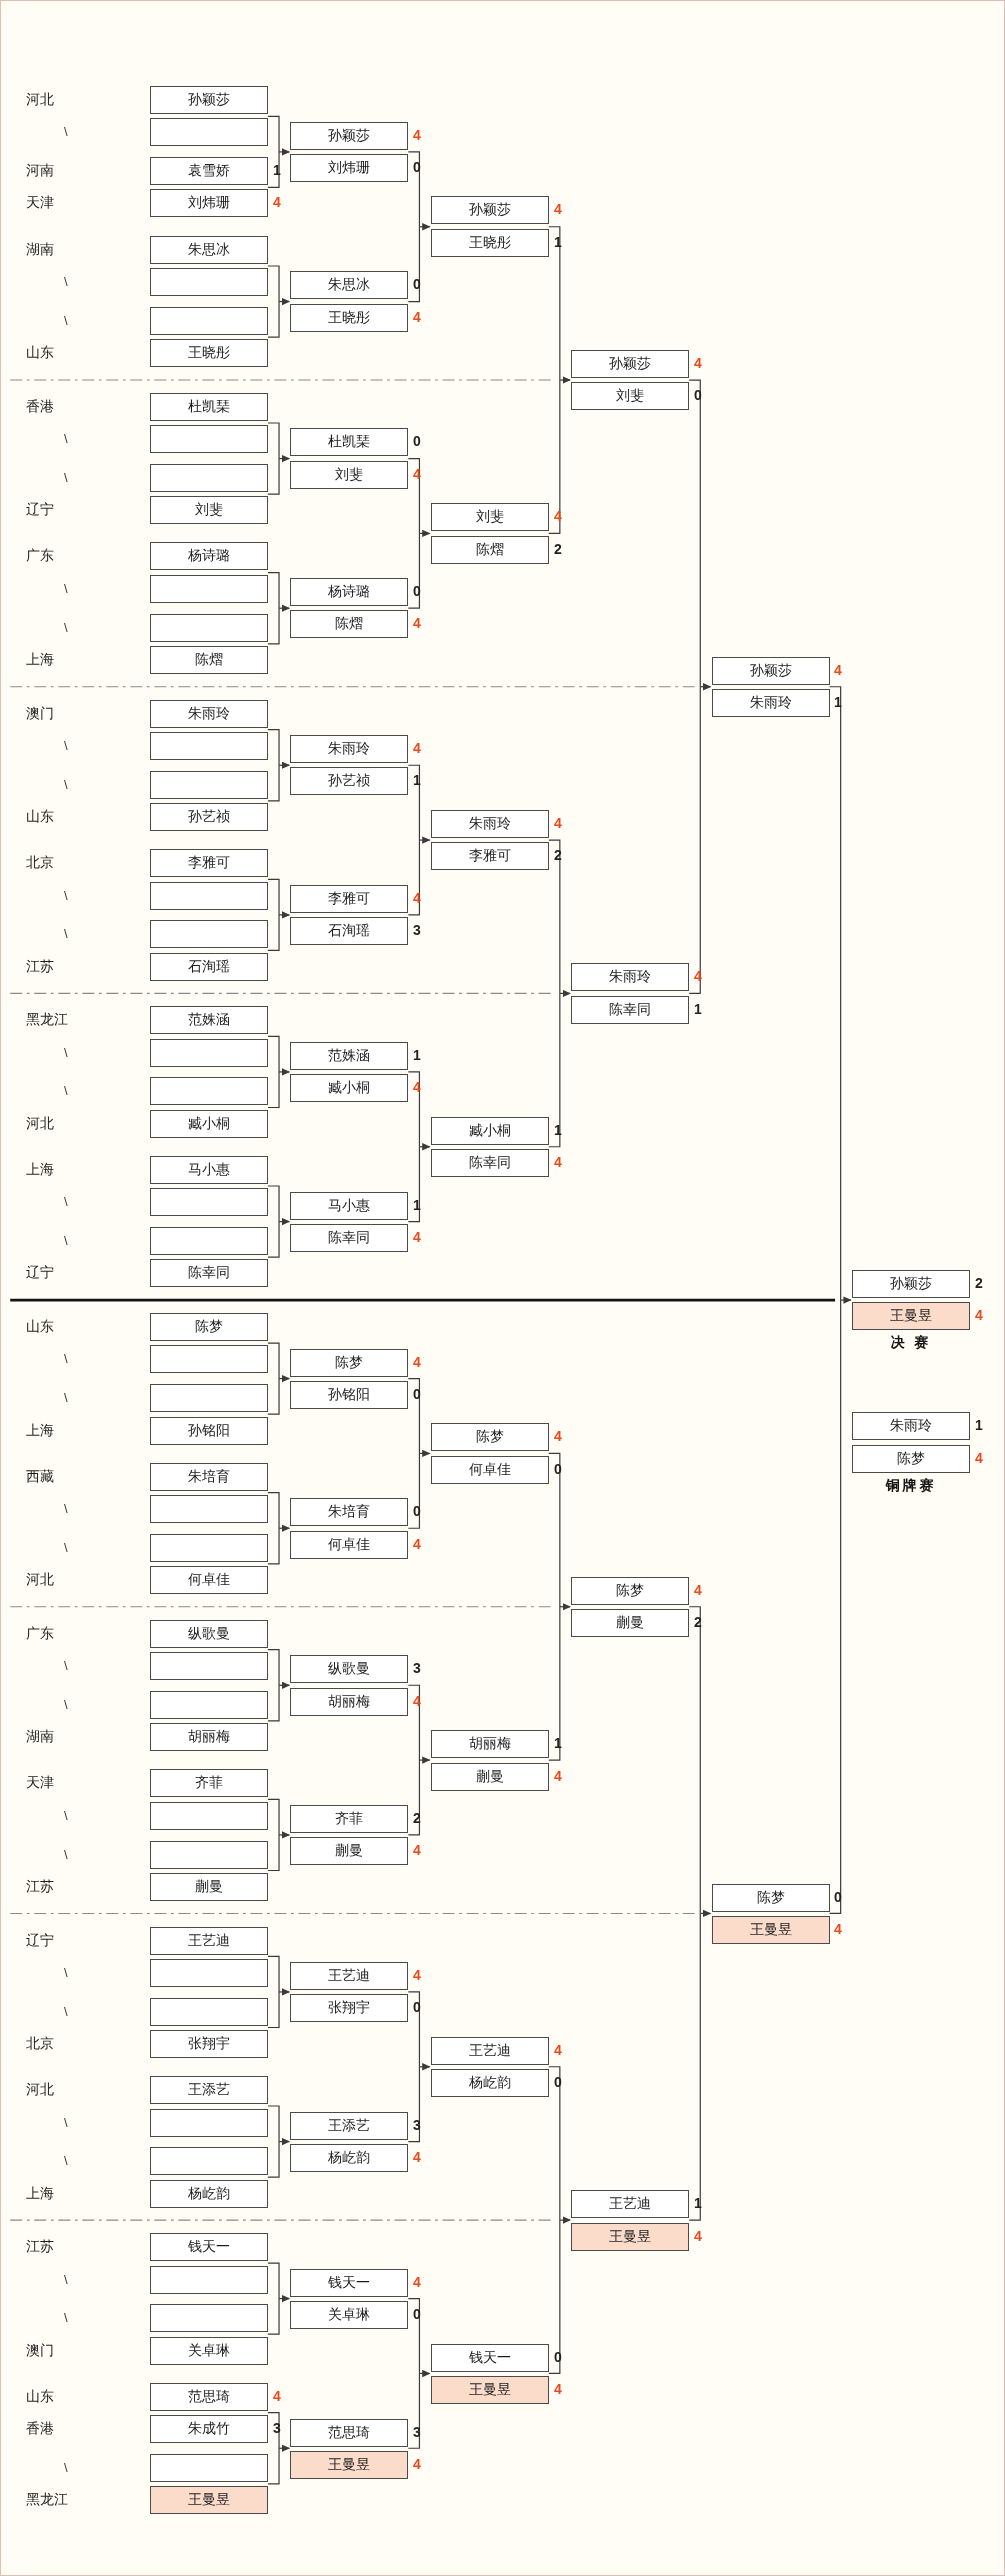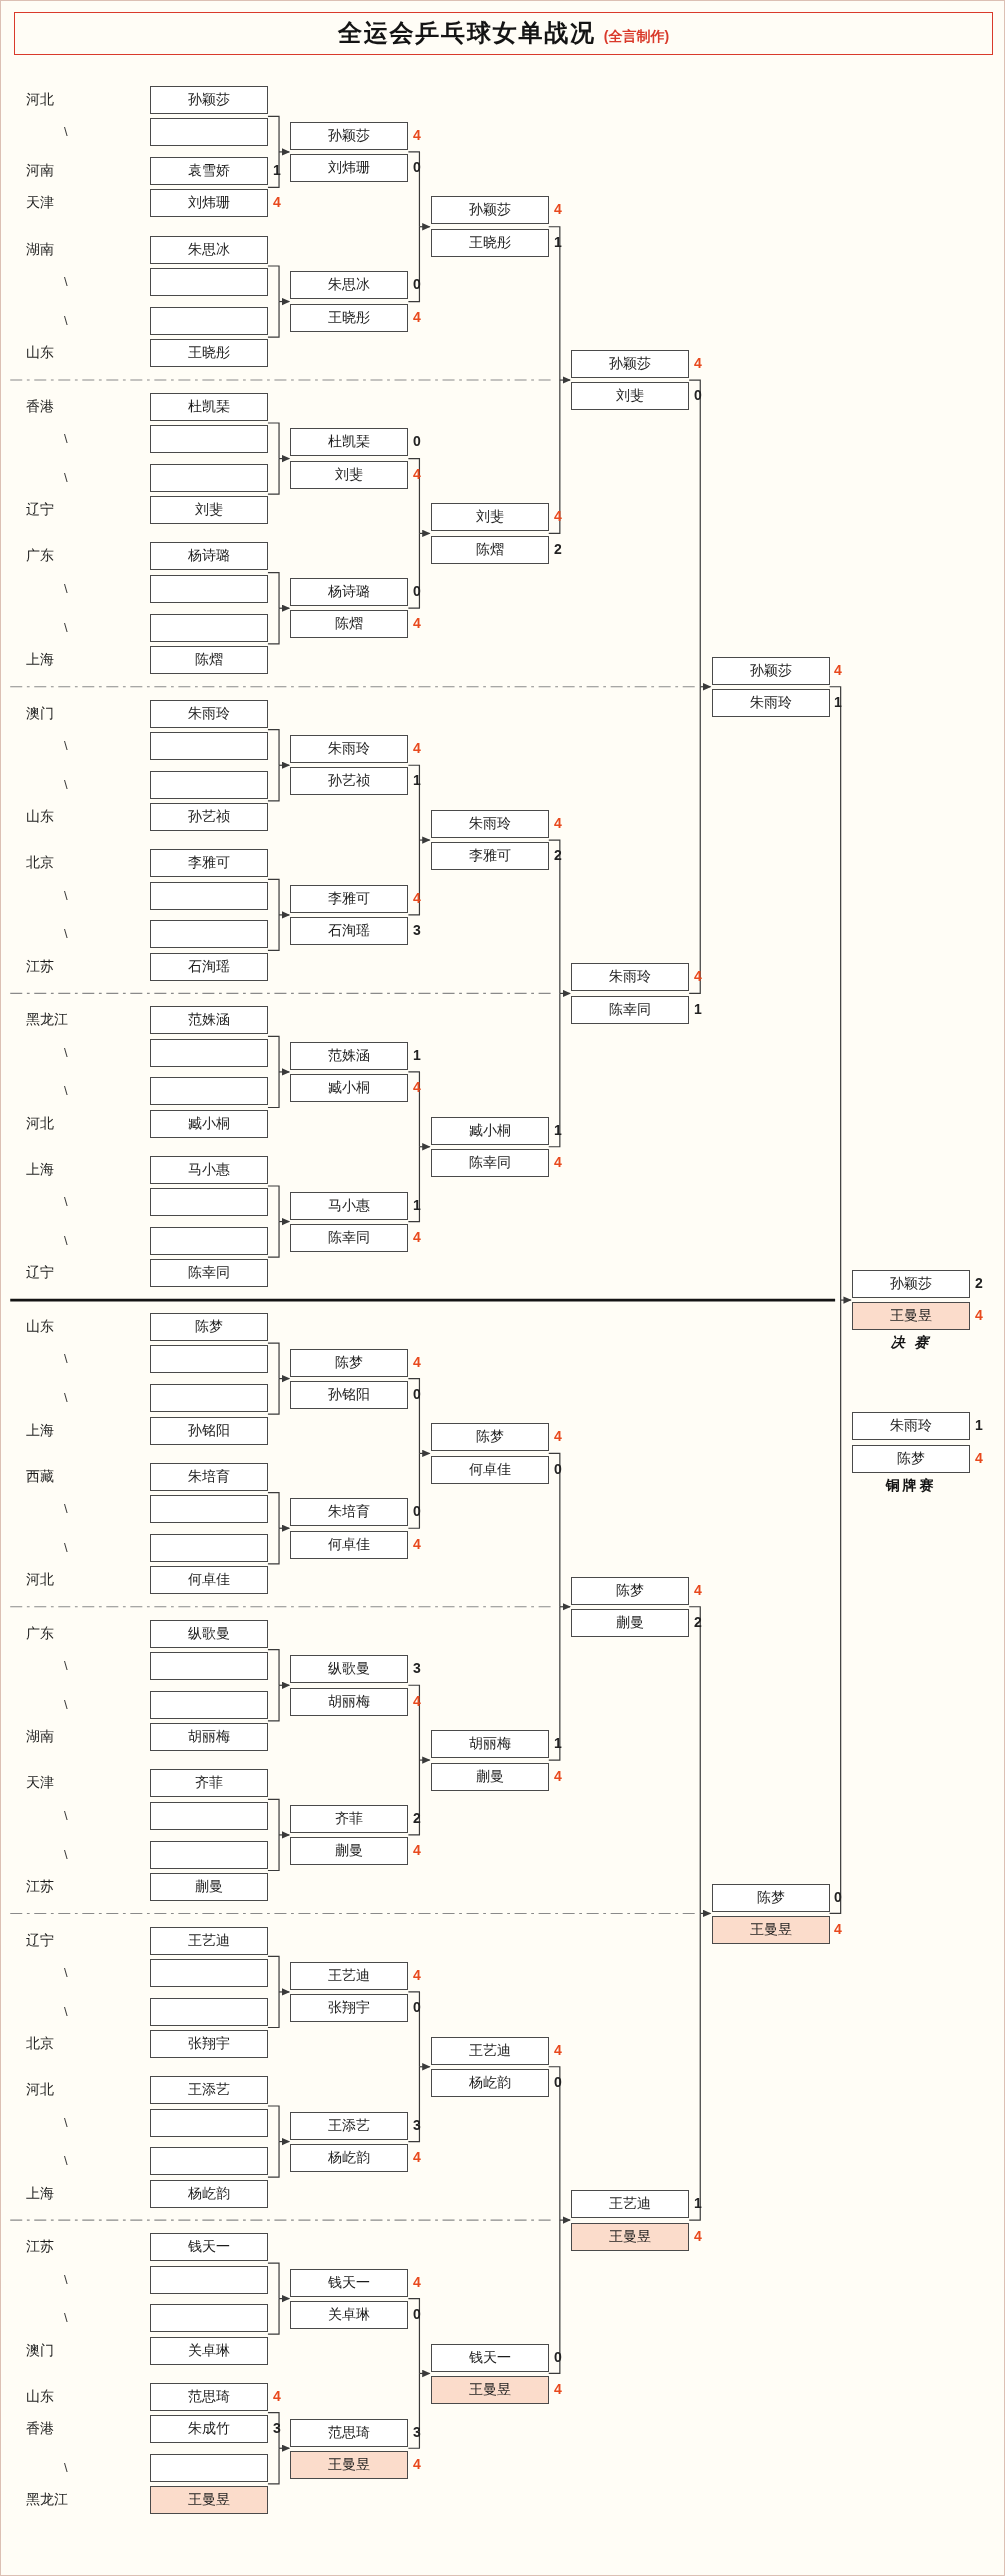--- a/index.html
+++ b/index.html
@@ -21,24 +21,20 @@
   .score{position:absolute;width:22px;height:28px;line-height:27px;font-size:14px;color:#222222;font-weight:bold}
   .score.win{color:#e8491d}
   .prov{position:absolute;height:28px;line-height:27px;font-size:14px;color:#1d1d1d;white-space:nowrap}
   .slash{position:absolute;height:28px;line-height:27px;font-size:13px;color:#3a3a3a}
   .rlabel{position:absolute;width:118px;text-align:center;font-size:14px;font-weight:bold;color:#141414;letter-spacing:2.8px}
 </style>
 </head>
 <body>
 
 <div class="page">
-  <div class="title-box">
-    <span class="title-main">全运会乒乓球女单战况</span>
-    <span class="title-credit">(全言制作)</span>
-  </div>
   <div id="bracket">
     <svg id="lines" width="1005" height="2576" viewBox="0 0 1088 2788">
       <defs>
         <marker id="arrowhead" markerUnits="userSpaceOnUse" markerWidth="10" markerHeight="10" refX="8" refY="4" orient="auto">
           <path d="M 0 0 L 9 4 L 0 8 Z" fill="#3a3a3a"></path>
         </marker>
       </defs>
     <path d="M 289 124.5 H 301 V 163" class="cline"></path>
         <path d="M 289 201.5 H 301 V 163" class="cline"></path>
         <path d="M 301 163 H 312" class="cline" marker-end="url(#arrowhead)"></path>
@@ -393,17 +389,17 @@
       <div class="pbox hl" style="left: 711px; top: 1915px;">王曼昱</div>
       <div class="score win" style="left: 833px; top: 1915px;">4</div>
       <div class="pbox" style="left: 851px; top: 1269px;">孙颖莎</div>
       <div class="score" style="left: 974px; top: 1269px;">2</div>
       <div class="pbox hl" style="left: 851px; top: 1301px;">王曼昱</div>
       <div class="score win" style="left: 974px; top: 1301px;">4</div>
       <div class="pbox" style="left: 851px; top: 1411px;">朱雨玲</div>
       <div class="score" style="left: 974px; top: 1411px;">1</div>
       <div class="pbox" style="left: 851px; top: 1444px;">陈梦</div>
       <div class="score win" style="left: 974px; top: 1444px;">4</div>
-      <div class="rlabel" style="left: 851px; top: 1333px; font-style: italic;">决 赛</div>
+      <div class="rlabel" style="left: 851px; top: 1333px;">决 赛</div>
       <div class="rlabel" style="left: 851px; top: 1476px;">铜牌赛</div>
     </div>
 </div>
 
 
 </body></html>

